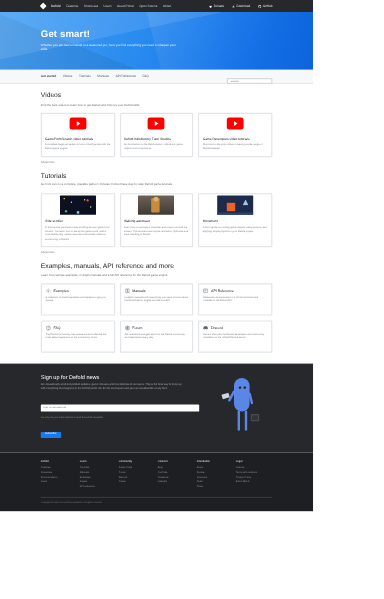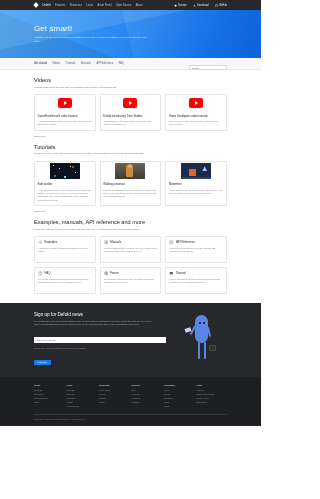--- a/index.html
+++ b/index.html
@@ -39,21 +39,21 @@
     background:
       linear-gradient(168deg, rgba(255,255,255,.10) 0 38%, rgba(255,255,255,0) 38.4%),
       linear-gradient(22deg, rgba(0,0,0,.07) 0 30%, rgba(0,0,0,0) 30.3%);
   }
   .hero::after {
     content:""; position:absolute; right:-10px; top:-18px; width:140px; height:90px;
     background: linear-gradient(135deg, rgba(255,255,255,.09), rgba(255,255,255,0) 60%);
     transform: rotate(-14deg);
   }
   .hero-inner { position: relative; padding: 14px 0 0 34px; max-width: 150px; }
-  .hero-title { color: #fff; font-size: 8px; font-weight: normal; letter-spacing: .1px; }
+  .hero-title { color: #fff; font-size: 8px; font-weight: bold; letter-spacing: .1px; }
   .hero-sub { color: rgba(255,255,255,.92); font-size: 2.5px; line-height: 1.65; margin-top: 3.2px; }
 
   
   .filterbar {
     height: 12px; background: #f7f8f9; border-bottom: .4px solid #e6e8ea;
     display: flex; align-items: center; padding: 0 34px;
   }
   .tabs { display: flex; gap: 5.5px; }
   .tab { font-size: 2.6px; color: #5a6067; white-space: nowrap; }
   .tab.active { color: #1b1d1f; }

